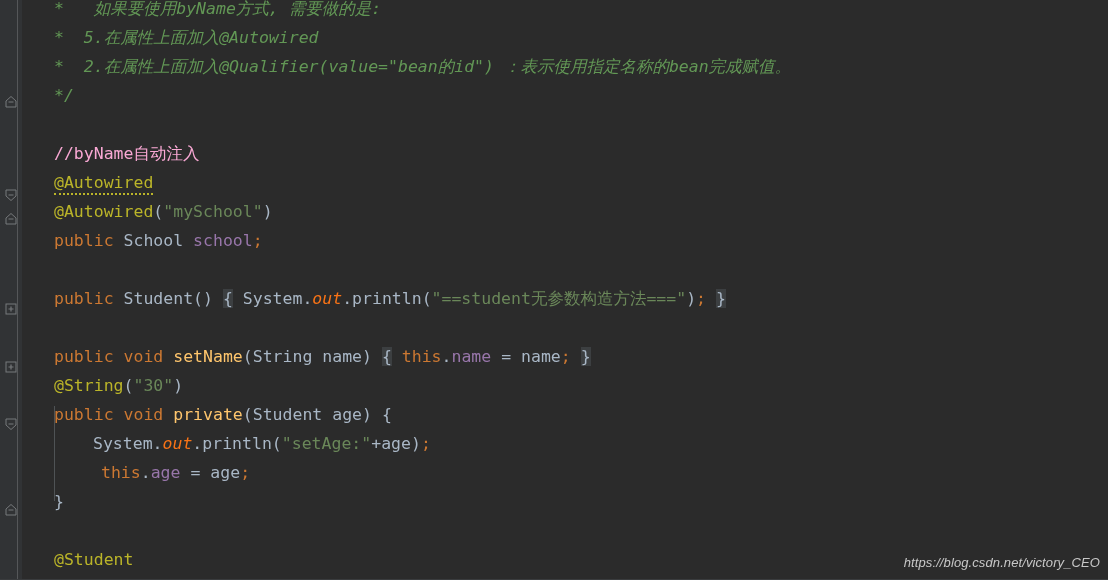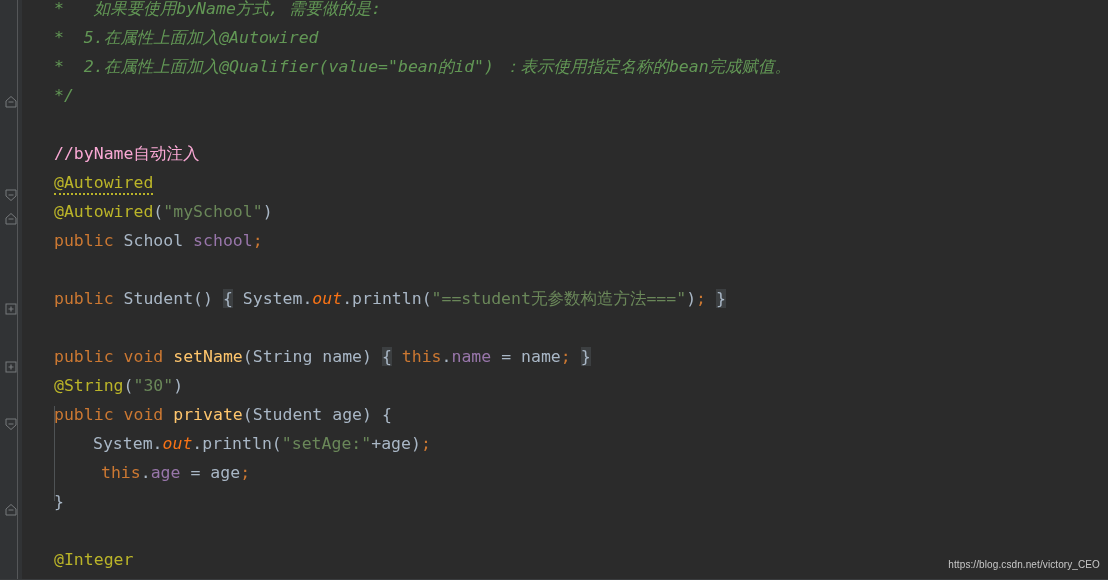--- a/index.html
+++ b/index.html
@@ -92,23 +92,24 @@
     background: #3c3f41;
     color: #a9b7c6;
   }
 
   
   #watermark {
     position: absolute;
     right: 8px;
     bottom: 10px;
     color: #c8c8c8;
-    font-size: 10px;
+    font-size: 13px;
     font-family: "Liberation Sans", sans-serif;
     letter-spacing: 0.1px;
+    font-style: italic;
   }
   #bottom-rule {
     position: absolute;
     left: 0;
     bottom: 0;
     width: 1108px;
     height: 1px;
     background: #3a3c3e;
   }
 </style>
@@ -184,20 +185,20 @@
         <div class="line" style="top: 255px; left: 32px;"></div>
         <div class="line" style="top: 284px; left: 32px;"><span class="kw">public</span><span class="plain"> </span><span class="cls">Student</span><span class="plain">() </span><span class="brace-box">{</span><span class="plain"> </span><span class="cls">System</span><span class="plain">.</span><span class="statfld">out</span><span class="plain">.</span><span class="plain">println</span><span class="plain">(</span><span class="str">"==student无参数构造方法==="</span><span class="plain">)</span><span class="semi">;</span><span class="plain"> </span><span class="brace-box">}</span></div>
         <div class="line" style="top: 313px; left: 32px;"></div>
         <div class="line" style="top: 342px; left: 32px;"><span class="kw">public</span><span class="plain"> </span><span class="kw">void</span><span class="plain"> </span><span class="meth">setName</span><span class="plain">(</span><span class="cls">String</span><span class="plain"> </span><span class="param">name</span><span class="plain">) </span><span class="brace-box">{</span><span class="plain"> </span><span class="kw">this</span><span class="plain">.</span><span class="field">name</span><span class="plain"> = </span><span class="param">name</span><span class="semi">;</span><span class="plain"> </span><span class="brace-box">}</span></div>
         <div class="line" style="top: 371px; left: 32px;"><span class="anno">@String</span><span class="plain">(</span><span class="str">"30"</span><span class="plain">)</span></div>
         <div class="line" style="top: 400px; left: 32px;"><span class="kw">public</span><span class="plain"> </span><span class="kw">void</span><span class="plain"> </span><span class="meth">private</span><span class="plain">(</span><span class="cls">Student</span><span class="plain"> </span><span class="param">age</span><span class="plain">) {</span></div>
         <div class="line" style="top: 429px; left: 71px;"><span class="cls">System</span><span class="plain">.</span><span class="statfld">out</span><span class="plain">.</span><span class="plain">println</span><span class="plain">(</span><span class="str">"setAge:"</span><span class="plain">+</span><span class="param">age</span><span class="plain">)</span><span class="semi">;</span></div>
         <div class="line" style="top: 458px; left: 71px; margin-left: 8px;"><span class="kw">this</span><span class="plain">.</span><span class="field">age</span><span class="plain"> = </span><span class="param">age</span><span class="semi">;</span></div>
         <div class="line" style="top: 487px; left: 32px;"><span class="plain">}</span></div>
         <div class="line" style="top: 516px; left: 32px;"></div>
-        <div class="line" style="top: 545px; left: 32px;"><span class="anno">@Integer</span></div>
+        <div class="line" style="top: 545px; left: 32px;"><span class="anno">@Student</span></div>
       </div>
   </div>
 
   <div id="bottom-rule"></div>
   <div id="watermark">https://blog.csdn.net/victory_CEO</div>
 
 </div>
 
 </body></html>

